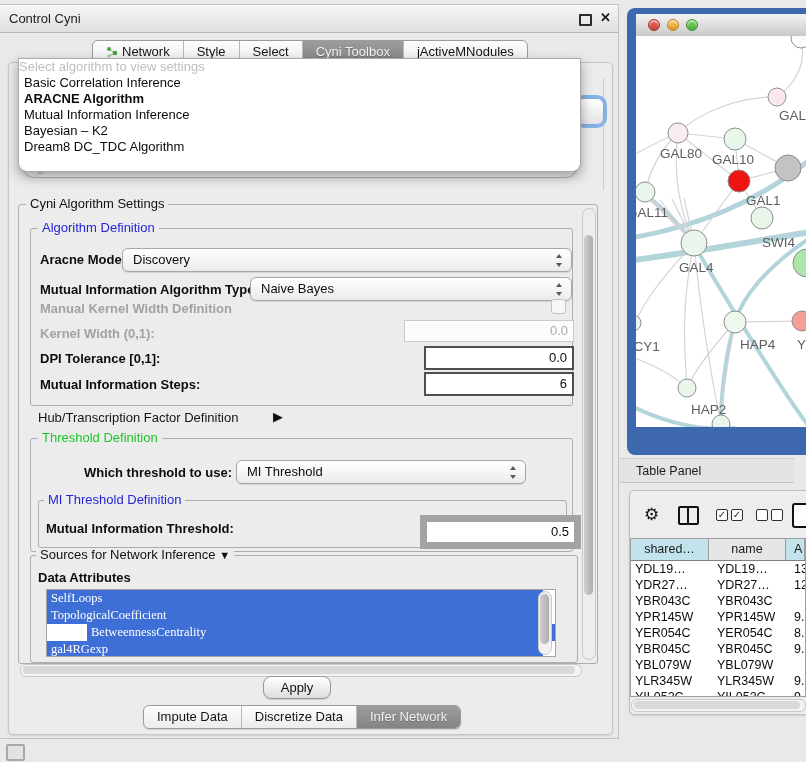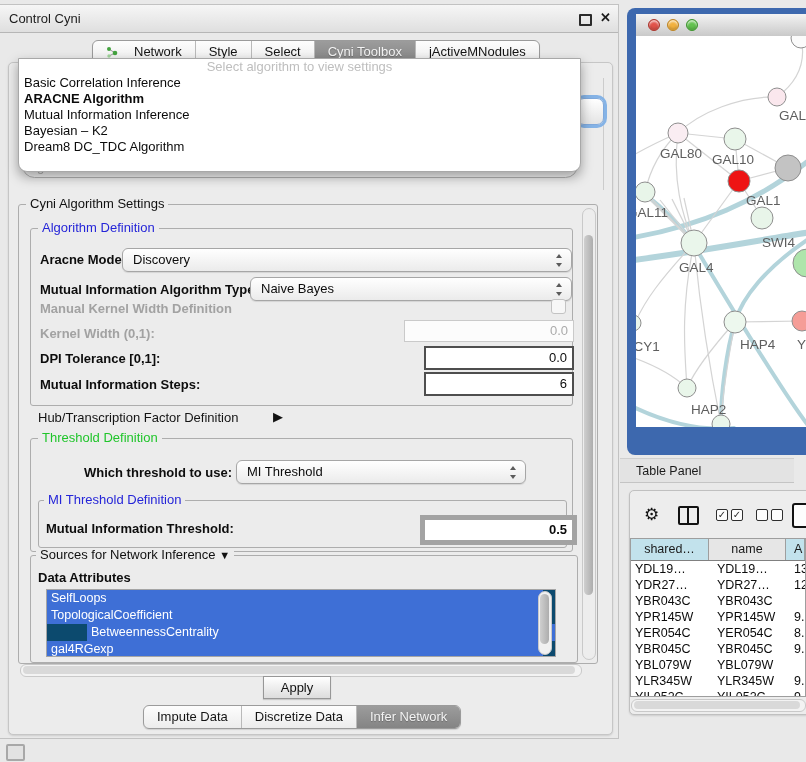--- a/index.html
+++ b/index.html
@@ -15,42 +15,42 @@
         border:1px solid #C2C2C2;border-left:none;}
   .titlebar{left:0;top:0;width:100%;height:27px;
         background:linear-gradient(#F6F6F6,#DFDFDF);border-bottom:1px solid #B6B6B6;}
   .titlebar .t{position:absolute;left:9px;top:6px;font-size:13px;color:#1c1c1c;}
   .float-ic{position:absolute;right:26px;top:9px;width:9px;height:8px;border:2px solid #2b2b2b;border-radius:1px;}
   .close-ic{position:absolute;right:7px;top:5px;font-size:13px;font-weight:bold;color:#1b1b1b;}
 
   
   .seg{display:inline-flex;border:1px solid #9B9B9B;border-radius:6px;overflow:hidden;
        background:linear-gradient(#FDFDFD,#ECECEC);height:22px;box-shadow:0 1px 1px rgba(0,0,0,.12);}
-  .seg .sg{display:flex;align-items:center;gap:16px;padding:0 13px;font-size:13px;color:#141414;
+  .seg .sg{display:flex;align-items:center;gap:4px;padding:0 13px;font-size:13px;color:#141414;
        border-right:1px solid #B9B9B9;line-height:22px;white-space:nowrap;}
   .seg .sg:last-child{border-right:none;}
   .seg .sg.sel{background:linear-gradient(#9C9C9C,#848484);color:#F4F4F4;text-shadow:0 1px 1px rgba(0,0,0,.25);}
   .topseg{left:92px;top:40px;}
   .botseg{left:143px;top:705px;}
 
   
   .content{left:8px;top:62px;width:603px;height:671px;background:#ECECEC;
        border:1px solid #C6C6C6;border-radius:5px;box-shadow:0 1px 2px rgba(0,0,0,.12);}
 
   
   .ghost-combo{left:22px;top:153px;width:556px;height:25px;border:1px solid #B2B2B2;border-radius:13px;
        background:#F4F4F4;color:#AFAFAF;font-size:13px;line-height:25px;padding-left:14px;box-sizing:border-box;z-index:2;}
   .ghost-line{left:603px;top:78px;width:1px;height:112px;background:#CCCCCC;z-index:2;}
   .focus-combo{left:577px;top:98px;width:25px;height:25px;border:1px solid #7FA9DC;border-radius:7px;
        background:linear-gradient(#FFFFFF,#E4E4E4);box-shadow:0 0 0 3px #85B3E6;z-index:2;}
 
   
   .popup{left:18px;top:58px;width:561px;height:112px;background:#FFFFFF;border:1px solid #A8A8A8;
        border-radius:0 0 9px 9px;box-shadow:0 5px 12px rgba(0,0,0,.35);z-index:30;overflow:hidden;}
-  .popup .ph{height:16px;text-align:center;color:#BEBEBE;font-size:13px;line-height:16px;}
+  .popup .ph{height:16px;text-align:left;color:#BEBEBE;font-size:13px;line-height:16px;}
   .popup .dd-item{height:16px;line-height:16px;font-size:13px;padding-left:5px;color:#0b0b0b;}
   .popup .dd-item.bold{font-weight:bold;}
 
   
   .gb{border:1px solid #ADADAD;border-radius:3px;}
   .leg{background:#ECECEC;padding:0 4px;font-size:13px;line-height:14px;z-index:3;white-space:nowrap;}
   .leg.blue{color:#2525D8;}
   .leg.green{color:#1FC52A;}
 
   .lbl{font-size:13px;font-weight:bold;color:#0d0d0d;white-space:nowrap;}
@@ -64,38 +64,38 @@
   .combo .arr{position:absolute;right:7px;top:3px;width:9px;height:17px;}
   .combo .arr::before{content:"";position:absolute;left:1px;top:2px;
        border-left:3.5px solid transparent;border-right:3.5px solid transparent;border-bottom:4.5px solid #5B5B5B;}
   .combo .arr::after{content:"";position:absolute;left:1px;bottom:2px;
        border-left:3.5px solid transparent;border-right:3.5px solid transparent;border-top:4.5px solid #5B5B5B;}
 
   
   .nf{height:20px;background:#FFF;font-size:13px;line-height:20px;text-align:right;
       padding-right:5px;box-sizing:content-box;color:#0c0c0c;}
   .nf.dark{border:2px solid #4E4E4E;}
-  .nf.mid{border:5px solid #a3a3a3;font-weight:bold;}
+  .nf.mid{border:7px solid #a3a3a3;}
   .nf.dis{border:1px solid #CACACA;background:#FCFCFC;color:#ABABAB;}
 
   .cb{width:13px;height:13px;border:1px solid #C3C3C3;border-radius:3px;background:#F7F7F7;}
 
   .tri{font-size:11px;color:#111;}
 
   
   .vscroll{border:1px solid #C9C9C9;border-radius:7px;background:#EDEDED;}
   .vthumb{position:absolute;left:1px;width:9px;border-radius:5px;background:linear-gradient(90deg,#CFCFCF,#ADADAD);}
   .hscroll{border:1px solid #C9C9C9;border-radius:6px;background:#F3F3F3;}
   .hthumb{position:absolute;top:1px;height:8px;border-radius:4px;background:#D9D9D9;}
 
   
-  .listbox{background:#0c4a6e;border:1px solid #A5A5A5;overflow:hidden;}
+  .listbox{background:#ffffff;border:1px solid #A5A5A5;overflow:hidden;font-family:Liberation Serif, serif;}
   .li{height:17px;line-height:17px;font-size:12.5px;color:#FFF;padding-left:4px;}
 
-  .btn{height:21px;border:1px solid #979797;border-radius:0;background:linear-gradient(#FFFFFF,#DDDDDD);
+  .btn{height:21px;border:1px solid #979797;border-radius:8px;background:linear-gradient(#FFFFFF,#DDDDDD);
        font-size:13px;text-align:center;line-height:21px;box-shadow:0 1px 1px rgba(0,0,0,.15);}
 
   
   .netwin{left:627px;top:8px;width:179px;height:447px;background:#3D68AE;border-radius:8px 0 0 8px;}
   .nettitle{left:636px;top:14px;width:170px;height:22px;background:linear-gradient(#F3F3F3,#C9C9C9);
        border-bottom:1px solid #979797;}
   .tl{position:absolute;top:5px;width:12px;height:12px;border-radius:50%;
       box-shadow:inset 0 2px 2px rgba(255,255,255,.65), inset 0 -2px 2px rgba(0,0,0,.15);}
   .tl.r{left:12px;background:#E1524A;border:1px solid #A8372F;box-sizing:border-box;}
   .tl.y{left:31px;background:#F2B13E;border:1px solid #BB8426;box-sizing:border-box;}

